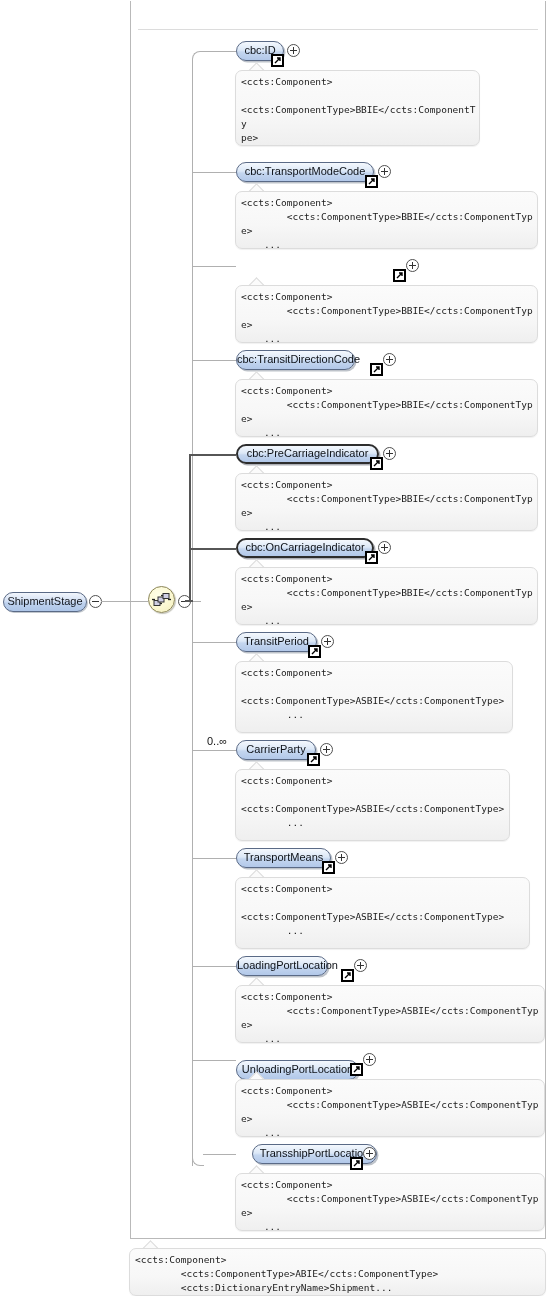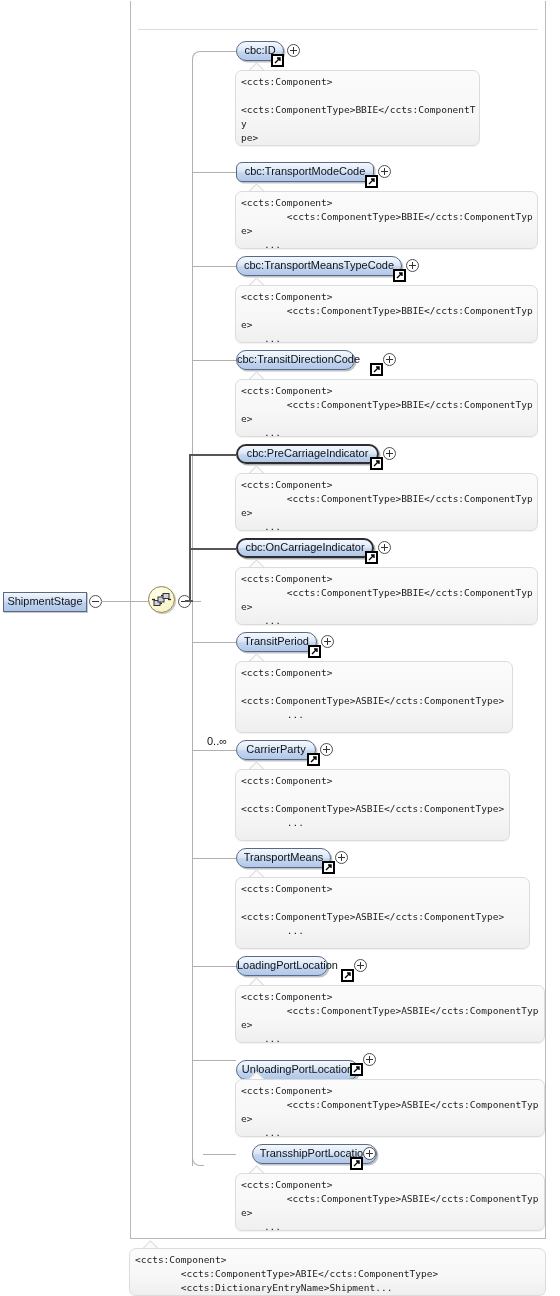--- a/index.html
+++ b/index.html
@@ -23,21 +23,21 @@
   }
 
   
   .root-node {
     position: absolute;
     left: 3px;
     top: 592px;
     width: 84px;
     height: 20px;
     border: 1px solid #5a6a86;
-    border-radius: 0;
+    border-radius: 10px;
     background: linear-gradient(to bottom, #f2f6fc 0%, #d3e0f4 45%, #bed2ee 55%, #aec6e8 100%);
     box-sizing: border-box;
     box-shadow: 1px 1px 0 rgba(120,130,145,0.45);
   }
   .root-node .lbl {
     position: absolute;
     left: 0; right: 0; top: 2px;
     text-align: center;
     font-size: 11px;
     color: #11151c;
@@ -333,39 +333,36 @@
   <div class="circ plus" style="left:287px; top:44px;"></div>
   <div class="notch" style="left:248px; top:62px;"></div>
   <div class="anno" style="left:235px; top:70px; width:245px; height:76px;">
     <div class="atxt">&lt;ccts:Component&gt;
 
 &lt;ccts:ComponentType&gt;BBIE&lt;/ccts:ComponentTy
 pe&gt;
         ...</div>
   </div>
 
-  <div class="node" style="left:236px; top:162px; width:138px;border-radius:6px;">
+  <div class="node" style="left:236px; top:162px; width:138px;">
     <span class="lbl">cbc:TransportModeCode</span>
   </div>
   <div class="link-badge" style="left:365px; top:175px;">
     <svg width="9" height="9" viewBox="0 0 9 9">
         <path d="M2 7 L7 2 M4 2 H7 V5" stroke="#000" stroke-width="1.4" fill="none"></path>
       </svg>
   </div>
   <div class="circ plus" style="left:378px; top:165px;"></div>
   <div class="notch" style="left:248px; top:183px;"></div>
   <div class="anno" style="left:235px; top:191px; width:303px; height:58px;">
     <div class="atxt">&lt;ccts:Component&gt;
         &lt;ccts:ComponentType&gt;BBIE&lt;/ccts:ComponentType&gt;
     ...</div>
   </div>
 
-  <div class="node" style="left:236px; top:256px; width:166px;">
-    <span class="lbl">cbc:TransportMeansTypeCode</span>
-  </div>
   <div class="link-badge" style="left:393px; top:269px;">
     <svg width="9" height="9" viewBox="0 0 9 9">
         <path d="M2 7 L7 2 M4 2 H7 V5" stroke="#000" stroke-width="1.4" fill="none"></path>
       </svg>
   </div>
   <div class="circ plus" style="left:406px; top:259px;"></div>
   <div class="notch" style="left:248px; top:277px;"></div>
   <div class="anno" style="left:235px; top:285px; width:303px; height:58px;">
     <div class="atxt">&lt;ccts:Component&gt;
         &lt;ccts:ComponentType&gt;BBIE&lt;/ccts:ComponentType&gt;

